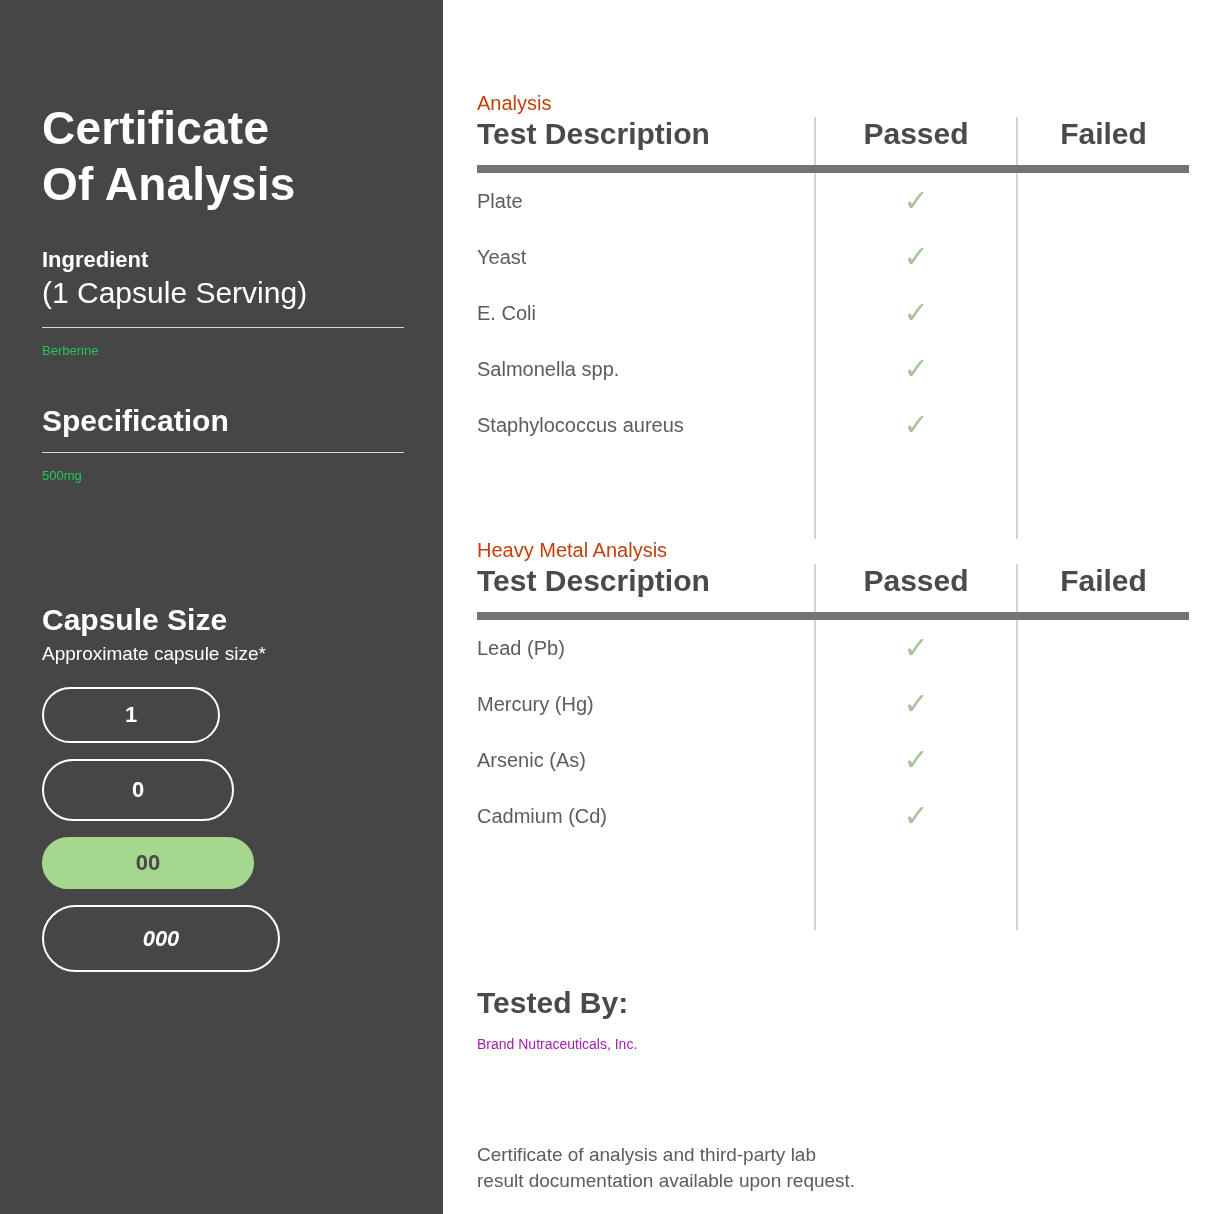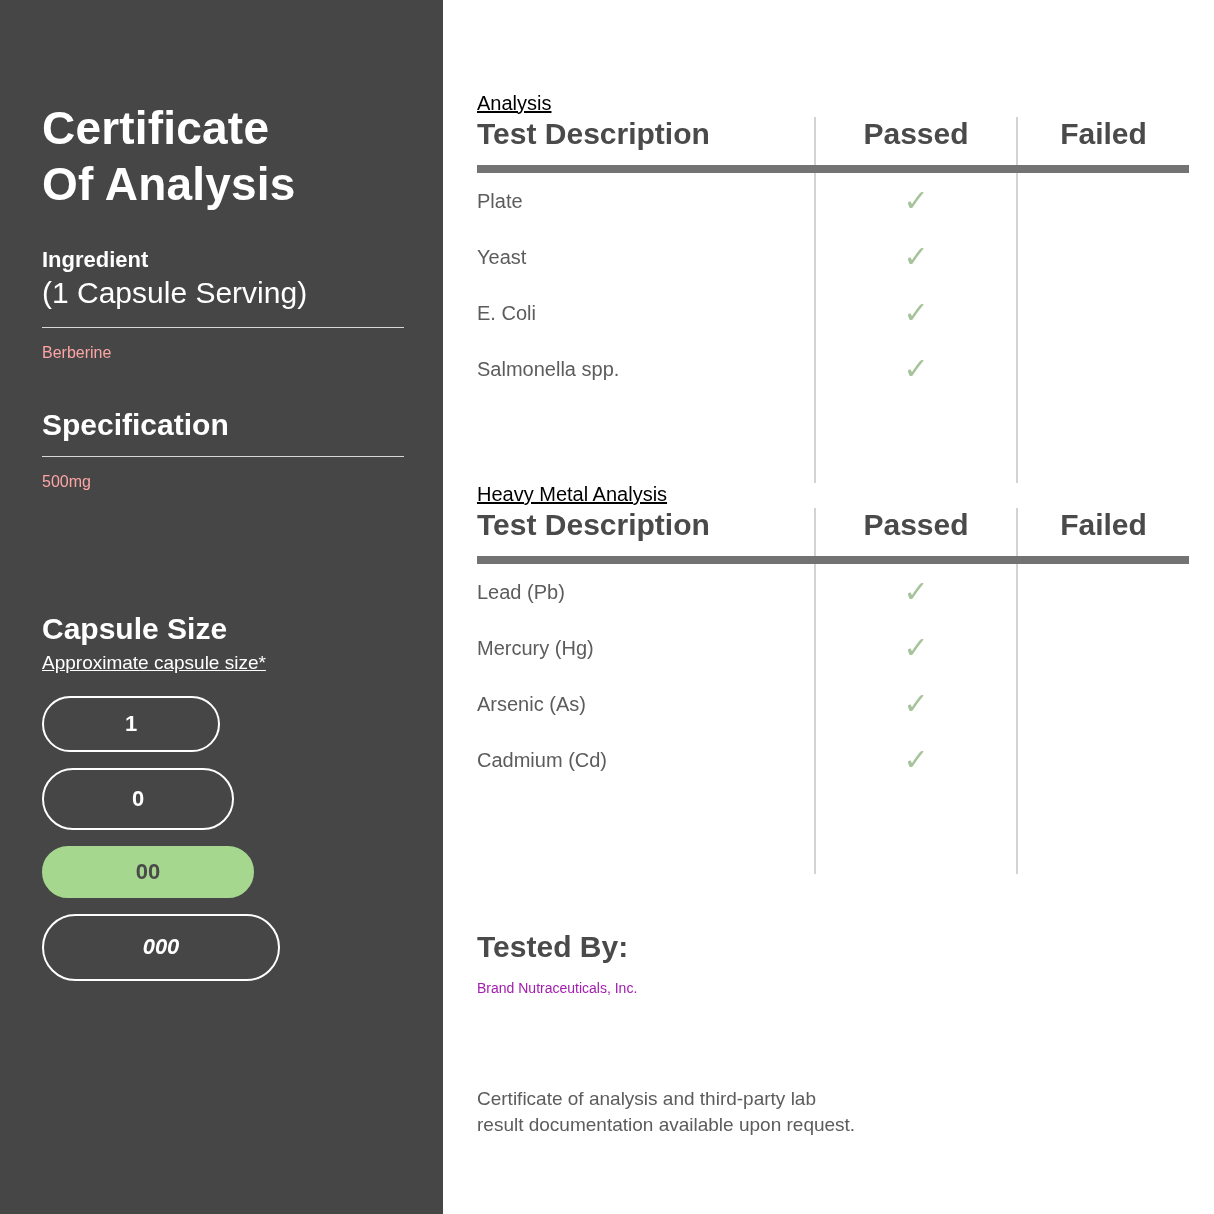--- a/index.html
+++ b/index.html
@@ -56,23 +56,23 @@
     margin: 0;
     color: #ffffff;
   }
   .rule {
     height: 1px;
     background: #d8d8d8;
     margin: 14px 0 14px 0;
     width: 362px;
   }
   .value-text {
-    font-size: 16px;
+    font-size: 13px;
     font-weight: normal;
-    color: #fca5a5;
+    color: #22c55e;
     margin: 0;
     line-height: 1.4;
   }
   .spec-block { margin-top: 44px; }
   .spec-title {
     font-size: 30px;
     font-weight: bold;
     color: #ffffff;
     margin: 0;
   }
@@ -81,21 +81,20 @@
   .capsule-title {
     font-size: 30px;
     font-weight: bold;
     color: #ffffff;
     margin: 0 0 6px 0;
   }
   .capsule-note {
     font-size: 19px;
     color: #ffffff;
     margin: 0 0 22px 0;
-    text-decoration: underline;
   }
   .pill {
     box-sizing: border-box;
     border: 2px solid #ffffff;
     border-radius: 999px;
     color: #ffffff;
     font-size: 22px;
     font-weight: bold;
     display: flex;
     align-items: center;
@@ -117,23 +116,22 @@
   .main {
     flex: 1 1 auto;
     box-sizing: border-box;
     padding: 92px 40px 0 34px;
     position: relative;
   }
 
   .table-block { position: relative; }
   .table-caption {
     font-size: 20px;
-    color: #000000;
+    color: #c2410c;
     margin: 0 0 2px 0;
-    text-decoration: underline;
   }
   table.coa {
     border-collapse: collapse;
     width: 712px;
     table-layout: fixed;
   }
   table.coa col.c-desc   { width: 338px; }
   table.coa col.c-passed { width: 202px; }
   table.coa col.c-failed { width: 172px; }
 
@@ -257,20 +255,25 @@
             <td>E. Coli</td>
             <td class="ctr vline-l"><span class="check">✓</span></td>
             <td class="ctr vline-l"></td>
           </tr>
           <tr>
             <td>Salmonella spp.</td>
             <td class="ctr vline-l"><span class="check">✓</span></td>
             <td class="ctr vline-l"></td>
           </tr>
           <tr>
+            <td>Staphylococcus aureus</td>
+            <td class="ctr vline-l"><span class="check">✓</span></td>
+            <td class="ctr vline-l"></td>
+          </tr>
+          <tr>
             <td class="col-spacer"></td>
             <td class="col-spacer vline-l"></td>
             <td class="col-spacer vline-l"></td>
           </tr>
         </tbody>
       </table>
     </section>
 
     <section class="table-block">
       <div class="table-caption">Heavy Metal Analysis</div>

